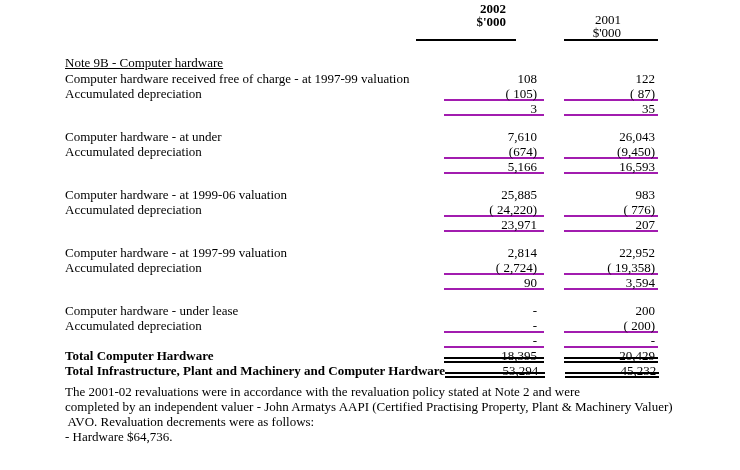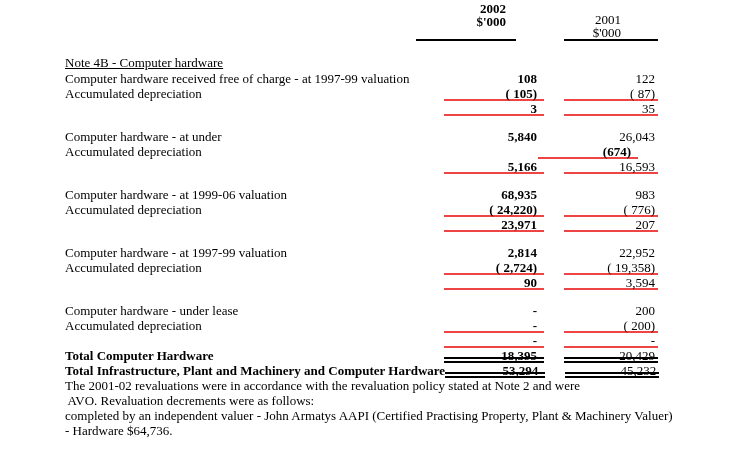--- a/index.html
+++ b/index.html
@@ -19,68 +19,68 @@
     padding-left: 65px;
     padding-right: 82px;
     height: 15px;
     line-height: 15px;
   }
   .lbl  { flex: 1 1 auto; white-space: nowrap; overflow: visible; }
   .c1   { width: 100px; flex: 0 0 100px; text-align: right; }
   .gapc { width: 20px;  flex: 0 0 20px; }
   .c2   { width: 94px;  flex: 0 0 94px; text-align: right; }
 
-  .c1.val { padding-right: 7px; box-sizing: border-box; font-weight: bold; }
+  .c1.val { padding-right: 7px; box-sizing: border-box; font-weight: normal; }
   .c2.val { padding-right: 3px; box-sizing: border-box; }
 
   
   .hdr-row { height: auto; gap: 14px; }
   .hdr-cell { padding-top: 2px; border-bottom: 2px solid #000; }
   .hyear, .hunit { height: 13px; line-height: 13px; }
   .c1.hdr-cell { padding-right: 10px; box-sizing: border-box; font-weight: bold; }
   .c2.hdr-cell { padding-right: 37px; box-sizing: border-box; margin-top: 11px; }
 
   
-  .r-rule  .c1, .r-rule  .c2 { border-bottom: 2px solid #ef4444; }
+  .r-rule  .c1, .r-rule  .c2 { border-bottom: 2px solid #a21caf; }
   .r-drule .c1, .r-drule .c2 { border-bottom: 6px double #000; text-align: right; }
 
   .sec-start { margin-top: 13px; }
 
   .note-heading {
     margin-left: 65px;
     margin-top: 13px;
     height: 17px; line-height: 17px;
     text-decoration: underline;
     white-space: nowrap;
   }
 
   .lbl-bold .lbl { font-weight: bold; }
 
-  .footnote { margin-left: 65px; }
+  .footnote { margin-left: 65px; margin-top: 6px; }
   .fline { white-space: pre; height: 15px; line-height: 15px; }
 </style>
 </head>
 <body>
 
 <div class="page">
 
   <div class="trow hdr-row">
     <div class="lbl"></div>
     <div class="c1 hdr-cell">
       <div class="hyear">2002</div>
       <div class="hunit">$'000</div>
     </div>
     <div class="gapc"></div>
     <div class="c2 hdr-cell">
       <div class="hyear">2001</div>
       <div class="hunit">$'000</div>
     </div>
   </div>
 
-  <div class="note-heading">Note 4B - Computer hardware</div>
+  <div class="note-heading">Note 9B - Computer hardware</div>
 
   <div class="trow">
     <div class="lbl">Computer hardware received free of charge - at 1997-99 valuation</div>
     <div class="c1 val">108</div>
     <div class="gapc"></div>
     <div class="c2 val">122</div>
   </div>
   <div class="trow r-rule">
     <div class="lbl">Accumulated depreciation</div>
     <div class="c1 val">( 105)</div>
@@ -89,39 +89,40 @@
   </div>
   <div class="trow r-rule">
     <div class="lbl"></div>
     <div class="c1 val">3</div>
     <div class="gapc"></div>
     <div class="c2 val">35</div>
   </div>
 
   <div class="trow sec-start">
     <div class="lbl">Computer hardware - at under</div>
-    <div class="c1 val">5,840</div>
+    <div class="c1 val">7,610</div>
     <div class="gapc"></div>
     <div class="c2 val">26,043</div>
   </div>
   <div class="trow r-rule">
     <div class="lbl">Accumulated depreciation</div>
     <div class="c1 val">(674)</div>
     <div class="gapc"></div>
+    <div class="c2 val">(9,450)</div>
   </div>
   <div class="trow r-rule">
     <div class="lbl"></div>
     <div class="c1 val">5,166</div>
     <div class="gapc"></div>
     <div class="c2 val">16,593</div>
   </div>
 
   <div class="trow sec-start">
     <div class="lbl">Computer hardware - at 1999-06 valuation</div>
-    <div class="c1 val">68,935</div>
+    <div class="c1 val">25,885</div>
     <div class="gapc"></div>
     <div class="c2 val">983</div>
   </div>
   <div class="trow r-rule">
     <div class="lbl">Accumulated depreciation</div>
     <div class="c1 val">( 24,220)</div>
     <div class="gapc"></div>
     <div class="c2 val">( 776)</div>
   </div>
   <div class="trow r-rule">
@@ -177,18 +178,18 @@
   </div>
   <div class="trow r-drule lbl-bold">
     <div class="lbl">Total Infrastructure, Plant and Machinery and Computer Hardware</div>
     <div class="c1 val">53,294</div>
     <div class="gapc"></div>
     <div class="c2 val">45,232</div>
   </div>
 
   <div class="footnote">
     <div class="fline">The 2001-02 revaluations were in accordance with the revaluation policy stated at Note 2 and were</div>
+    <div class="fline">completed by an independent valuer - John Armatys AAPI (Certified Practising Property, Plant &amp; Machinery Valuer)</div>
     <div class="fline"> AVO. Revaluation decrements were as follows:</div>
-    <div class="fline">completed by an independent valuer - John Armatys AAPI (Certified Practising Property, Plant &amp; Machinery Valuer)</div>
     <div class="fline">- Hardware $64,736.</div>
   </div>
 
 </div>
 
 </body></html>

